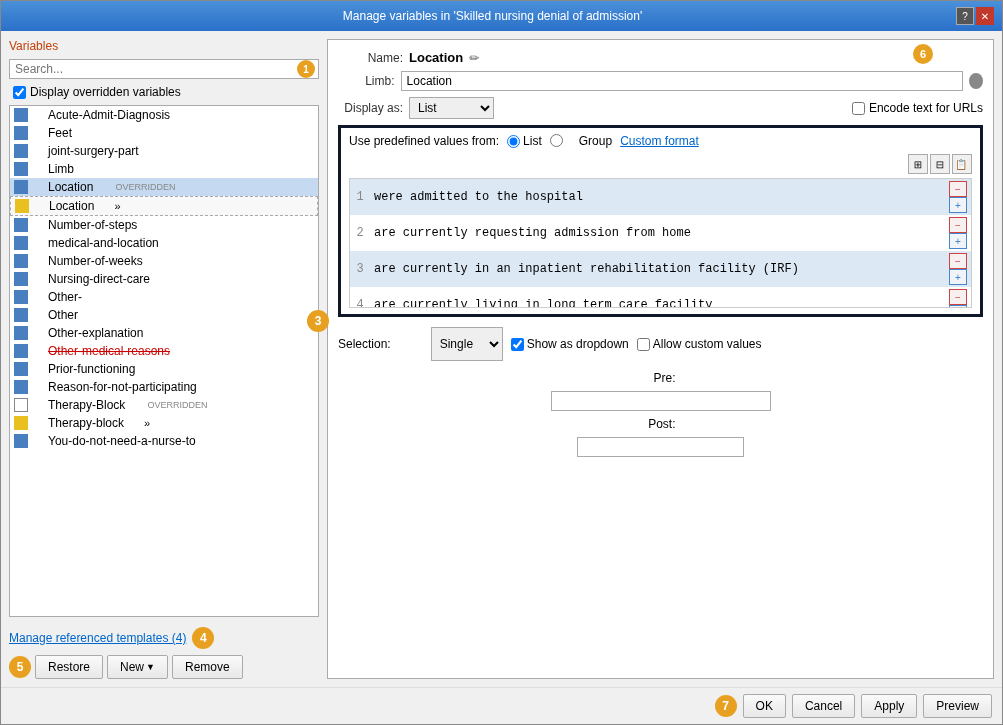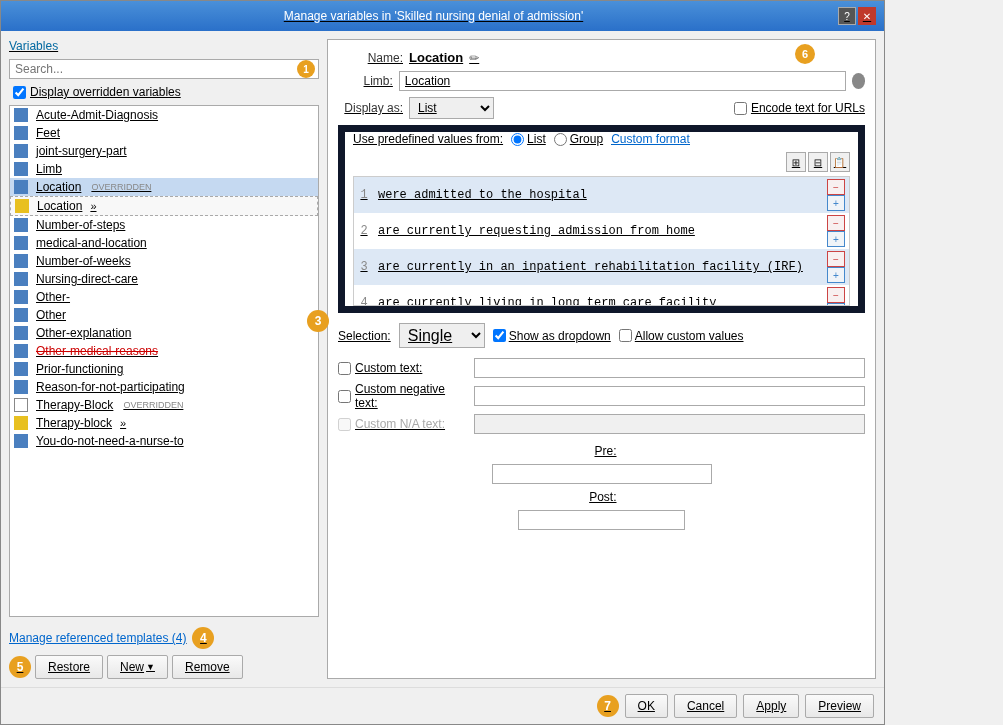--- a/index.html
+++ b/index.html
@@ -1,39 +1,39 @@
 <!DOCTYPE html>
 <html><head>
   <meta charset="utf-8">
   <style>
     * { box-sizing: border-box; margin: 0; padding: 0; }
     body { font-family: 'Segoe UI', Arial, sans-serif; font-size: 12px; background: #f0f0f0; }
 
-    .window { width: 885px; height: 725px; background: #f0f0f0; border: 1px solid #888; display: flex; flex-direction: column; text-decoration: underline; }
+    .window { width: 1003px; height: 725px; background: #f0f0f0; border: 1px solid #888; display: flex; flex-direction: column; }
 
     .title-bar { background: linear-gradient(to bottom, #4a90d9, #2a70c9); color: white; padding: 6px 8px; display: flex; align-items: center; justify-content: space-between; font-size: 12px; }
     .title-bar-title { flex: 1; text-align: center; font-weight: normal; }
     .title-bar-controls { display: flex; gap: 2px; }
     .title-btn { width: 18px; height: 18px; border: 1px solid #aaa; cursor: pointer; font-size: 10px; display: flex; align-items: center; justify-content: center; color: white; background: transparent; }
     .title-btn.close { background: #c0392b; border-color: #c0392b; }
     .title-btn.help { background: #555; }
 
     .content { display: flex; flex: 1; overflow: hidden; padding: 8px; gap: 8px; }
 
     
     .left-panel { width: 310px; display: flex; flex-direction: column; gap: 6px; }
-    .panel-label { font-size: 12px; color: #0369a1; font-weight: normal; }
+    .panel-label { font-size: 12px; color: #c2410c; font-weight: normal; }
     .search-box { position: relative; border-radius: 7px; }
     .search-input { width: 100%; padding: 3px 6px; border: 1px solid #aaa; font-size: 12px; }
     .badge { position: absolute; right: 4px; top: 50%; transform: translateY(-50%); width: 18px; height: 18px; background: #e8a020; border-radius: 50%; color: white; font-size: 10px; display: flex; align-items: center; justify-content: center; font-weight: bold; }
     .checkbox-row { display: flex; align-items: center; gap: 4px; font-size: 12px; }
     .num-badge { position: absolute; left: -22px; top: 50%; transform: translateY(-50%); width: 18px; height: 18px; background: #e8a020; border-radius: 50%; color: white; font-size: 10px; display: flex; align-items: center; justify-content: center; font-weight: bold; }
 
     .var-list { flex: 1; border: 1px solid #aaa; background: white; overflow-y: auto; }
-    .var-item { display: flex; align-items: center; padding: 2px 4px; gap: 8px; cursor: pointer; font-size: 12px; }
+    .var-item { display: flex; align-items: center; padding: 2px 4px; gap: 20px; cursor: pointer; font-size: 12px; }
     .var-item.selected { background: #c5d9f1; }
     .var-item.dashed-border { border: 1px dashed #aaa; background: #f8f8f8; }
     .var-icon { width: 14px; height: 14px; display: inline-block; flex-shrink: 0; }
     .var-icon.blue { background: #4a7fbf; }
     .var-icon.yellow { background: #e8c020; }
     .var-icon.white-border { background: white; border: 1px solid #888; }
     .overridden-badge { font-size: 9px; color: #888; margin-left: 2px; text-transform: uppercase; }
     .var-text-red { color: #cc0000; text-decoration: line-through; }
     .var-text-arrow { font-size: 11px; }
 
@@ -70,42 +70,42 @@
     .values-table tr { height: 22px; }
     .values-table tr:nth-child(odd) { background: #f0f4fa; }
     .values-table tr:nth-child(even) { background: white; }
     .values-table td { padding: 2px 4px; }
     .row-num { width: 20px; color: #888; text-align: center; }
     .row-action { width: 40px; text-align: right; }
     .row-minus { width: 18px; height: 16px; border: 1px solid #cc4444; background: #f8f0f0; color: #cc4444; cursor: pointer; font-size: 10px; display: inline-flex; align-items: center; justify-content: center; }
     .row-plus { width: 18px; height: 16px; border: 1px solid #4488cc; background: #f0f4f8; color: #4488cc; cursor: pointer; font-size: 10px; display: inline-flex; align-items: center; justify-content: center; }
 
     .selection-row { display: flex; align-items: center; gap: 8px; margin-top: 4px; }
-    .select-single { padding: 2px 4px; border: 1px solid #aaa; font-size: 16px; }
+    .select-single { padding: 8px 4px; border: 1px solid #aaa; font-size: 12px; margin-left: 32px; }
 
     .custom-fields { display: flex; flex-direction: column; gap: 4px; margin-top: 4px; }
     .custom-field-row { display: flex; align-items: center; gap: 6px; }
     .custom-field-label { width: 130px; display: flex; align-items: center; gap: 4px; }
     .custom-field-input { flex: 1; padding: 2px 4px; border: 1px solid #aaa; font-size: 12px; }
     .custom-field-input:disabled { background: #f0f0f0; color: #aaa; }
 
     .pre-post-row { display: flex; align-items: center; gap: 6px; margin-top: 4px; flex-direction: column; }
     .pre-label { width: 30px; text-align: right; }
     .pre-input { width: 220px; padding: 2px 4px; border: 1px solid #aaa; font-size: 12px; }
     .post-label { width: 30px; text-align: right; }
     .post-input { flex: 1; padding: 2px 4px; border: 1px solid #aaa; font-size: 12px; }
 
     .footer { display: flex; justify-content: flex-end; padding: 6px 10px; gap: 6px; background: #f0f0f0; border-top: 1px solid #ddd; }
     .footer-num7 { display: flex; align-items: center; gap: 6px; }
 
     .circle-badge { width: 22px; height: 22px; background: #e8a020; border-radius: 50%; color: white; font-size: 12px; font-weight: bold; display: flex; align-items: center; justify-content: center; }
 
     .gray-circle { width: 16px; height: 16px; background: #888; border-radius: 50%; display: inline-block; }
 
-    .predefined-section { border: 7px solid #0f172a; padding: 0 8px; flex-shrink: 0; }
+    .predefined-section { border: 3px solid #0f172a; padding: 6px 8px; flex-shrink: 0; }
     .values-wrapper { border: 1px solid #ccc; overflow-y: auto; max-height: 130px; margin-top: 4px; }
   </style>
 </head>
 <body>
 
 <div class="window">
 
   <div class="title-bar">
     <div style="width:20px"></div>
     <div class="title-bar-title">Manage variables in 'Skilled nursing denial of admission'</div>
@@ -270,21 +270,21 @@
       </div>
 
       <div class="predefined-section">
         <div class="predefined-title">
           <span>Use predefined values from:</span>
           <div class="radio-group">
             <label style="display:flex;align-items:center;gap:3px;">
               <input type="radio" name="predefined" checked="" style="">
               <span>List</span>
             </label>
-            <label style="display:flex;align-items:flex-end;gap:3px;">
+            <label style="display:flex;align-items:flex-start;gap:16px;">
               <input type="radio" name="predefined" style="">
               <span>Group</span>
             </label>
             <a class="custom-format-link">Custom format</a>
           </div>
         </div>
 
         <div class="table-toolbar">
           <button class="table-tool-btn">⊞</button>
           <button class="table-tool-btn">⊟</button>
@@ -330,53 +330,30 @@
           </table>
         </div>
       </div>
 
       <div class="selection-row">
         <span>Selection:</span>
         <select class="select-single">
           <option>Single</option>
           <option>Multiple</option>
         </select>
-        <label style="display:flex;align-items:flex-start;gap:3px;">
+        <label style="display:flex;align-items:flex-end;gap:3px;">
           <input type="checkbox" checked="" style="">
           <span>Show as dropdown</span>
         </label>
         <label style="display:flex;align-items:center;gap:3px;">
           <input type="checkbox" style="">
           <span>Allow custom values</span>
         </label>
       </div>
 
-      <div class="custom-fields">
-        <div class="custom-field-row">
-          <div class="custom-field-label">
-            <input type="checkbox" style="">
-            <span>Custom text:</span>
-          </div>
-          <input type="text" class="custom-field-input" value="" style="">
-        </div>
-        <div class="custom-field-row">
-          <div class="custom-field-label">
-            <input type="checkbox" style="">
-            <span>Custom negative text:</span>
-          </div>
-          <input type="text" class="custom-field-input" value="" style="">
-        </div>
-        <div class="custom-field-row">
-          <div class="custom-field-label">
-            <input type="checkbox" disabled="" style="">
-            <span style="color:#aaa;">Custom N/A text:</span>
-          </div>
-          <input type="text" class="custom-field-input" disabled="" value="" style="">
-        </div>
-      </div>
 
       <div class="pre-post-row">
         <span class="pre-label">Pre:</span>
         <input type="text" class="pre-input" value="" style="">
         <span class="post-label">Post:</span>
         <input type="text" class="post-input" value="" style="">
       </div>
 
     </div>
   </div>

